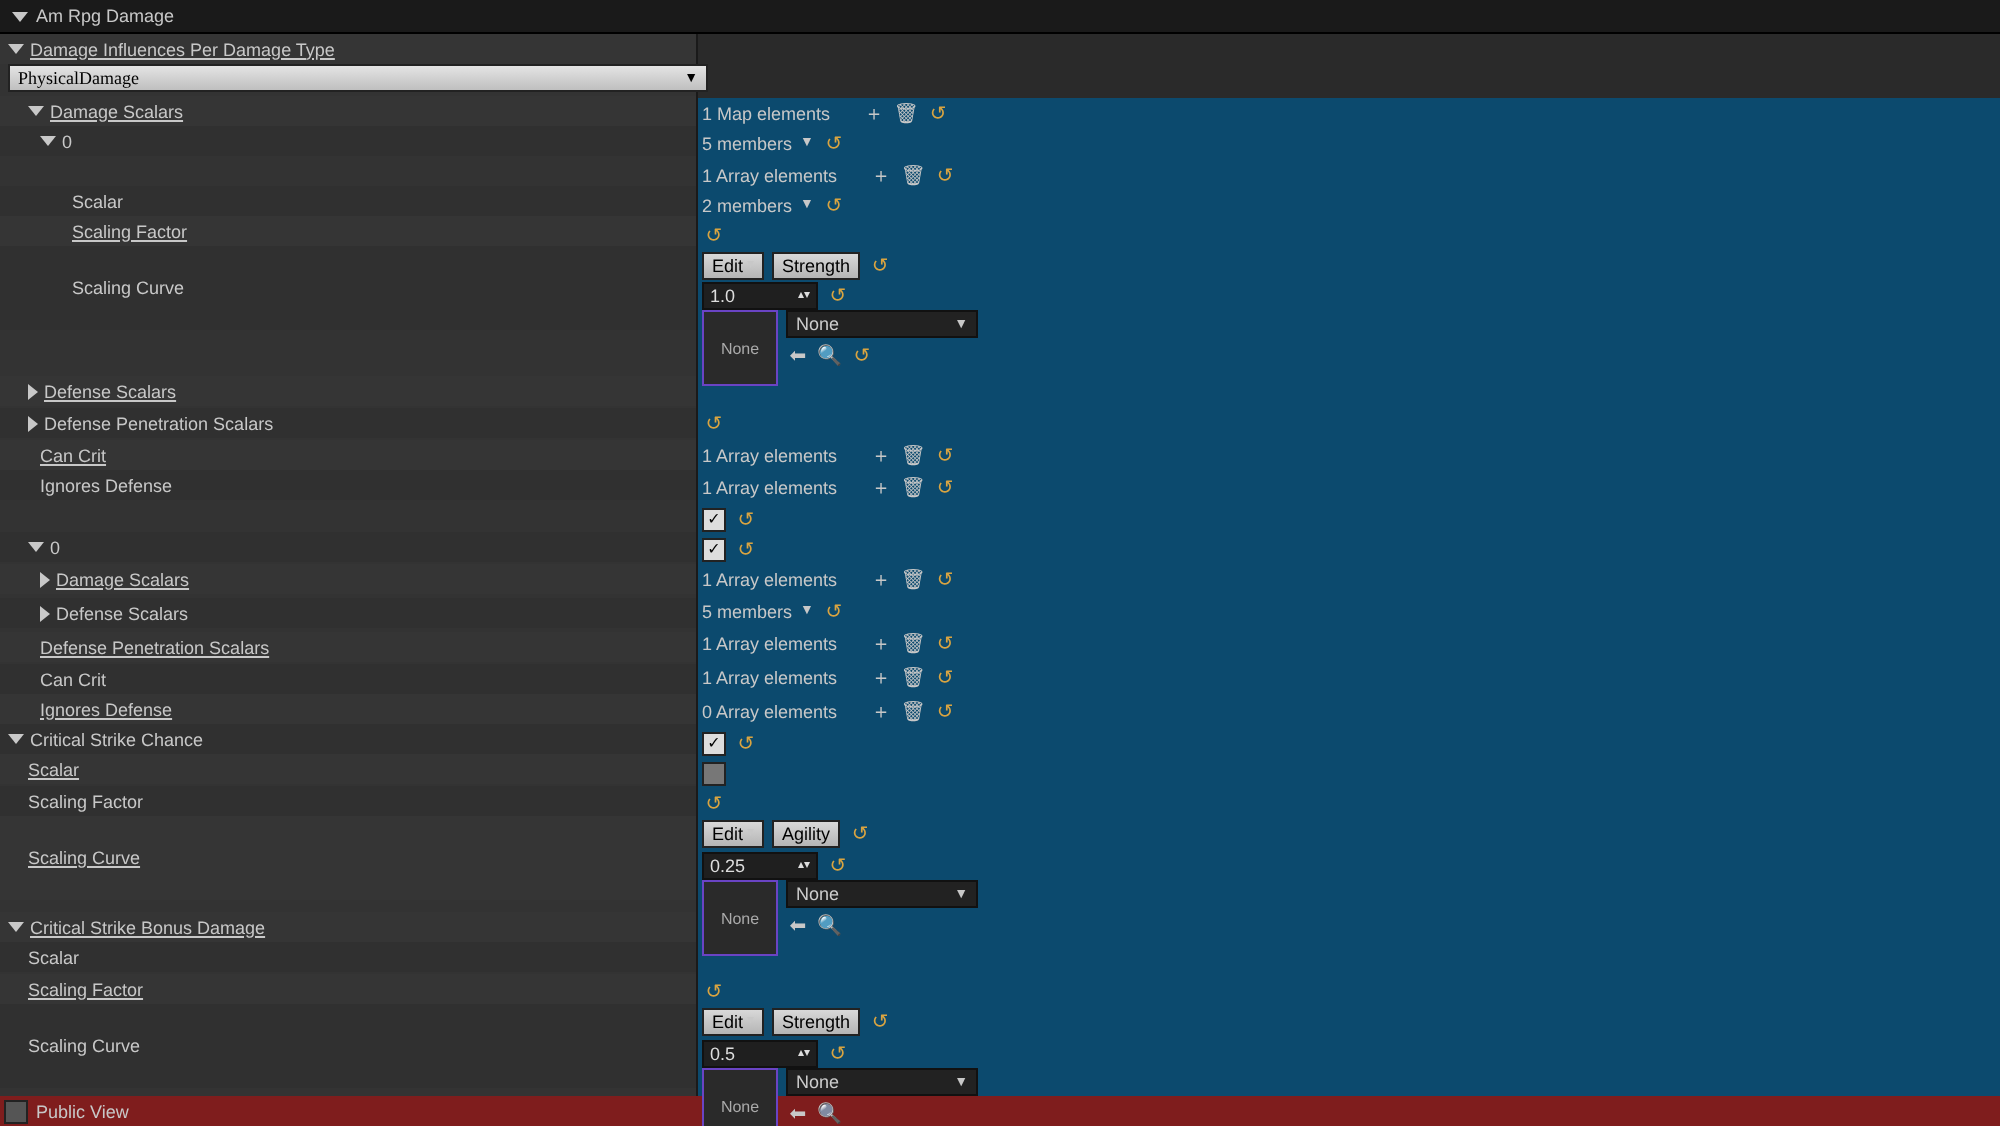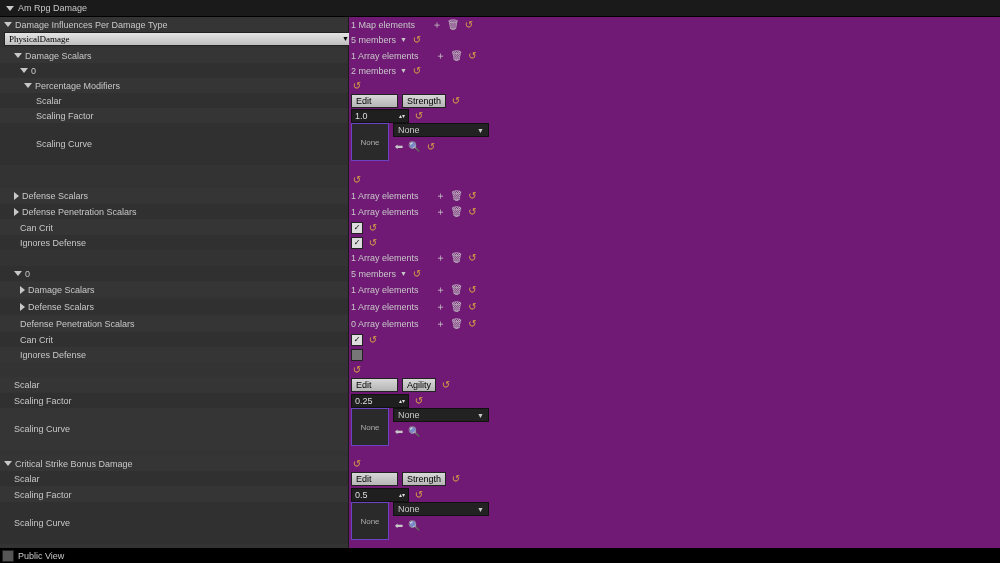--- a/index.html
+++ b/index.html
@@ -31,45 +31,46 @@
     height: 531px;
   }
   .left {
     width: 348px;
     border-right: 1px solid #1a1a1a;
     background: #333333;
     position: relative;
   }
   .right {
     flex: 1;
-    background: #701a75;
+    background: #0c4a6e;
     position: relative;
+    margin-top: 32px;
   }
   .footer {
     height: 16px;
-    background: #000000;
+    background: #7f1d1d;
     display: flex;
     align-items: center;
     padding-left: 2px;
   }
   .footer .chk {
     width: 10px;
     height: 10px;
     background: #555;
     margin-right: 4px;
     border: 1px solid #222;
   }
   .row {
     height: 15px;
     display: flex;
     align-items: center;
     box-sizing: border-box;
     padding-left: 4px;
   }
-  .stripe-a { background: #353535; }
+  .stripe-a { background: #353535; text-decoration: underline; }
   .stripe-b { background: #303030; }
   .tri {
     display: inline-block;
     width: 0; height: 0;
     margin-right: 3px;
   }
   .tri-down {
     border-left: 4px solid transparent;
     border-right: 4px solid transparent;
     border-top: 5px solid #c8c8c8;
@@ -151,21 +152,21 @@
   .pill {
     background: linear-gradient(#d8d8d8,#b5b5b5);
     color: #000;
     height: 12px;
     line-height: 12px;
     padding: 0 4px;
     border: 1px solid #222;
     font-size: 9px;
     display: inline-flex;
     align-items: center;
-    gap: 18px;
+    gap: 2px;
   }
   .chkbox {
     width: 10px;
     height: 10px;
     background: #ddd;
     border: 1px solid #222;
     display: inline-flex;
     align-items: center;
     justify-content: center;
     color: #000;
@@ -238,24 +239,20 @@
     <div class="row stripe-a indent-1 abs" style="top:31px">
       <span class="tri tri-down"></span>
       <span>Damage Scalars</span>
     </div>
 
     <div class="row stripe-b indent-2 abs" style="top:46px">
       <span class="tri tri-down"></span>
       <span>0</span>
     </div>
 
-    <div class="row stripe-a indent-3 abs" style="top:61px">
-      <span class="tri tri-down"></span>
-      <span>Percentage Modifiers</span>
-    </div>
 
     <div class="row stripe-b indent-5 abs" style="top:76px">
       <span>Scalar</span>
     </div>
     <div class="row stripe-a indent-5 abs" style="top:91px">
       <span>Scaling Factor</span>
     </div>
     <div class="row stripe-b indent-5 abs" style="top:106px;height:42px">
       <span style="align-self:center">Scaling Curve</span>
     </div>
@@ -288,20 +285,24 @@
       <span>Defense Scalars</span>
     </div>
     <div class="row stripe-a indent-2 abs" style="top:299px">
       <span>Defense Penetration Scalars</span>
     </div>
     <div class="row stripe-b indent-2 abs" style="top:315px">
       <span>Can Crit</span>
     </div>
     <div class="row stripe-a indent-2 abs" style="top:330px">
       <span>Ignores Defense</span>
+    </div>
+    <div class="row stripe-b indent-0 abs" style="top:345px">
+      <span class="tri tri-down"></span>
+      <span>Critical Strike Chance</span>
     </div>
     <div class="row stripe-a indent-1 abs" style="top:360px">
       <span>Scalar</span>
     </div>
     <div class="row stripe-b indent-1 abs" style="top:376px">
       <span>Scaling Factor</span>
     </div>
     <div class="row stripe-a indent-1 abs" style="top:391px;height:42px">
       <span style="align-self:center">Scaling Curve</span>
     </div>

